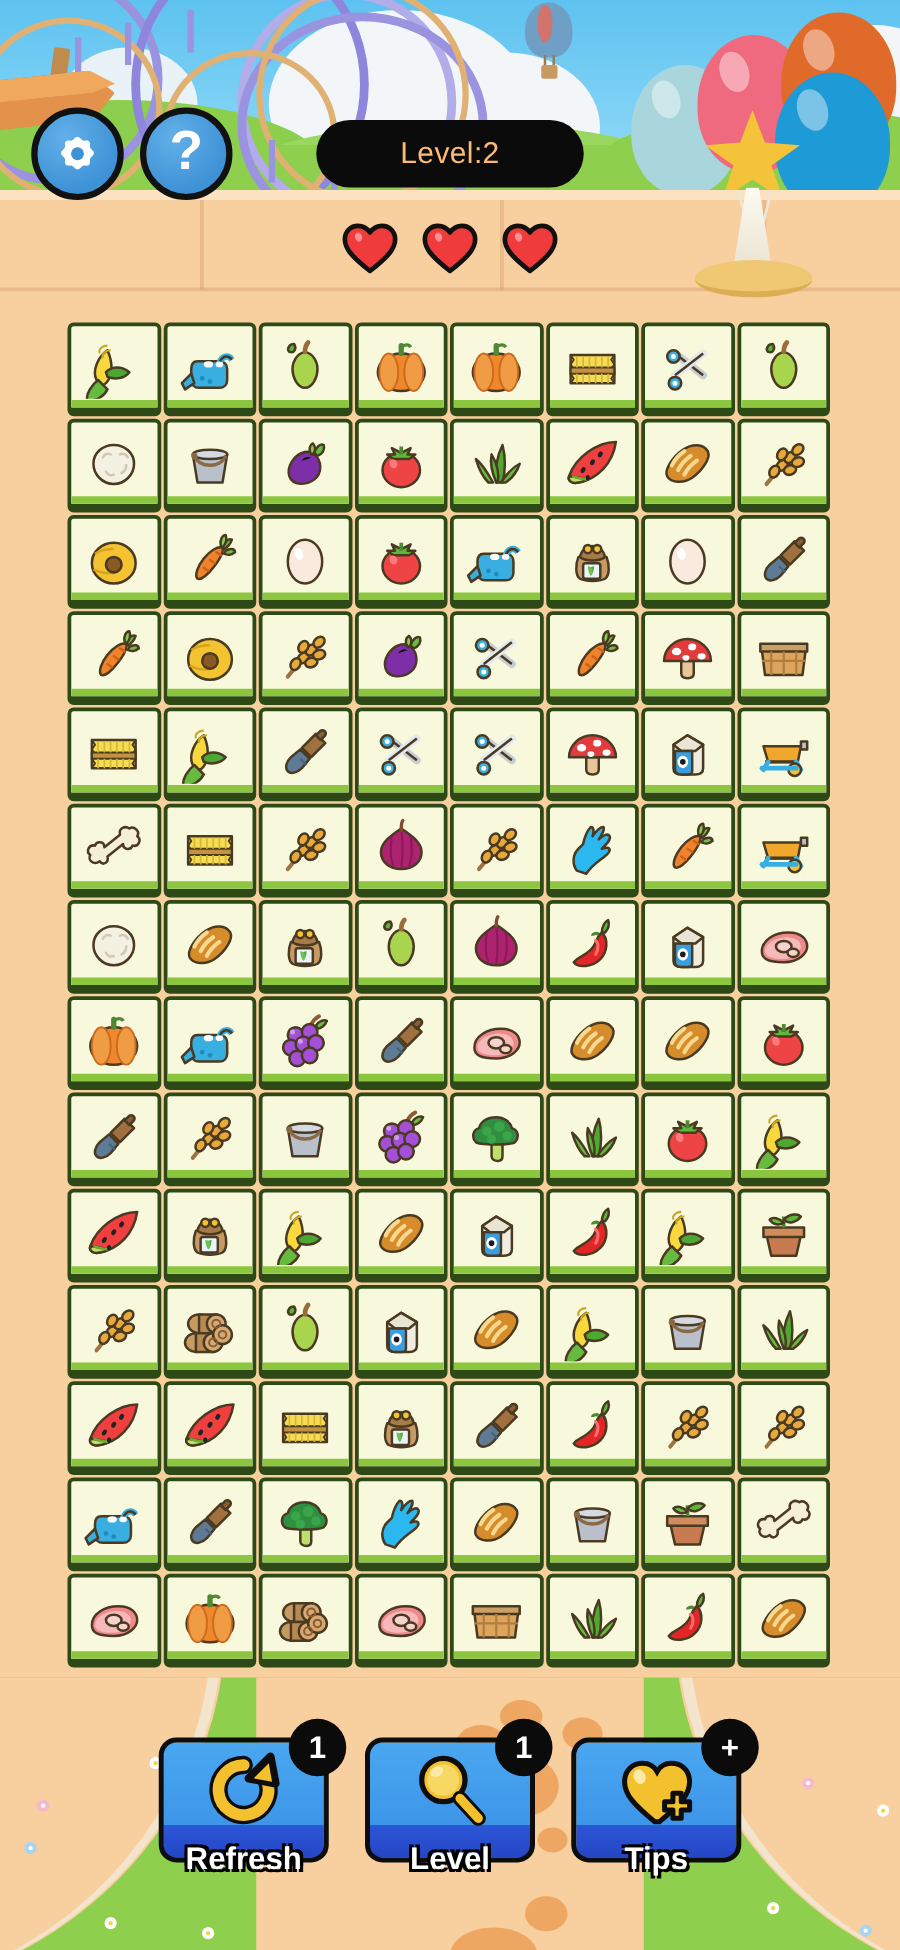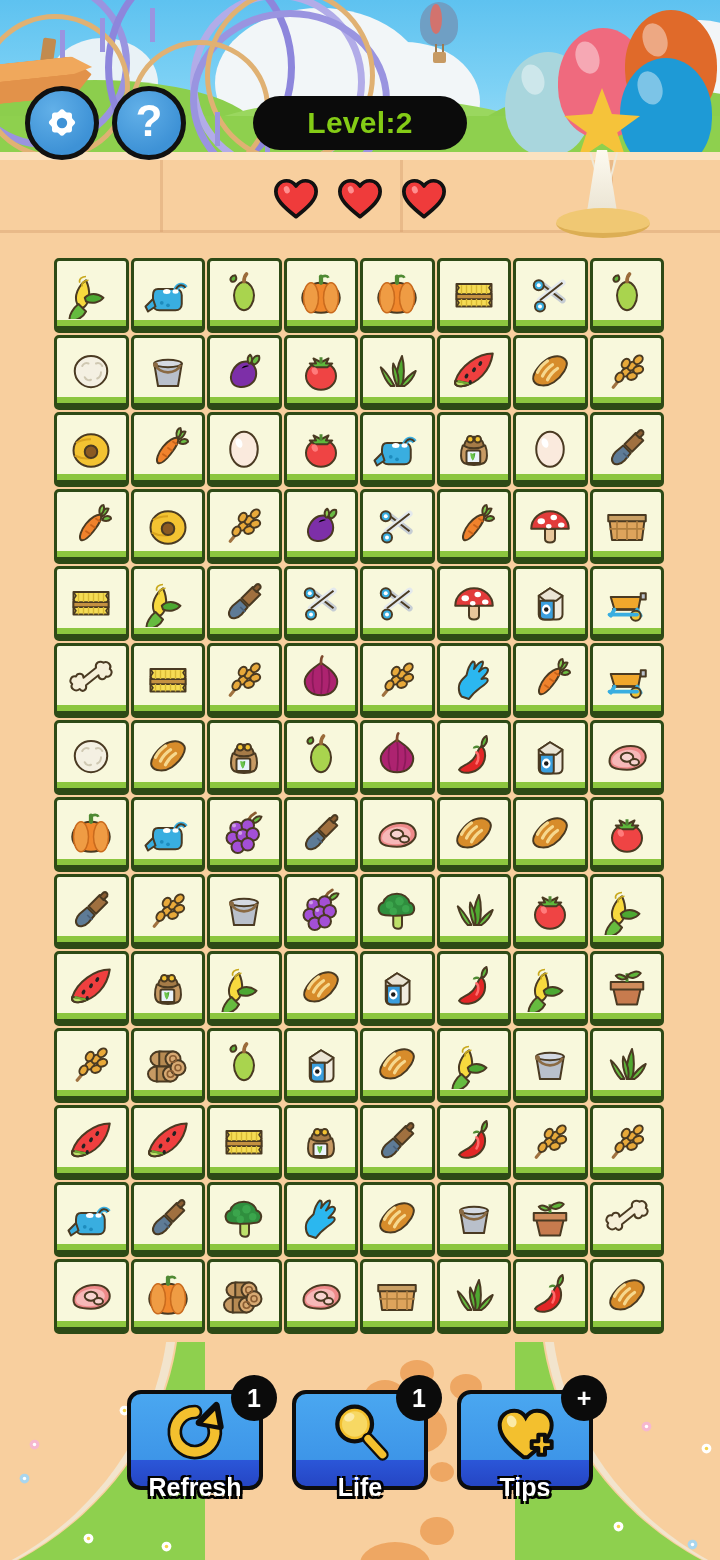--- a/index.html
+++ b/index.html
@@ -127,21 +127,21 @@
   .btn-settings{ left:25px; top:86px; }
   .btn-help{ left:112px; top:86px; }
   .qmark{ color:#fff; font-size:44px; font-weight:bold; line-height:1; margin-top:-4px;}
 
   .levelpill{
     position:absolute; left:253px; top:96px; width:214px; height:54px;
     background:#0b0b0b; border-radius:27px;
     display:flex; align-items:center; justify-content:center;
   }
   .levelpill span{
-    color:#84cc16; font-size:30px; font-weight:bold; letter-spacing:.3px;
+    color:#fdba74; font-size:24px; font-weight:normal; letter-spacing:.3px;
   }
 
   
   .board{
     position:absolute; left:54px; top:258px;
     width:610px; height:1076px;
     display:grid;
     grid-template-columns: repeat(8, 1fr);
     grid-template-rows: repeat(14, 1fr);
     gap:2px;
@@ -1629,21 +1629,21 @@
       <div class="action">
         <div class="action-box">
           <svg viewBox="0 0 48 48" width="64" height="64">
      <circle cx="20" cy="18" r="13" fill="#f3c02e" stroke="#0d0d0d" stroke-width="3.2"></circle>
      <circle cx="20" cy="18" r="9.5" fill="#f7d863"></circle>
      <ellipse cx="16" cy="13" rx="4" ry="3" fill="#fbeaa6" transform="rotate(-25 16 13)"></ellipse>
      <path d="M30 29l11 12" stroke="#0d0d0d" stroke-width="9" stroke-linecap="round"></path>
      <path d="M30 29l11 12" stroke="#f3c02e" stroke-width="5.5" stroke-linecap="round"></path>
           </svg>
         </div>
-        <div class="action-label">Life</div>
+        <div class="action-label">Level</div>
         <div class="badge">1</div>
       </div>
       <div class="action">
         <div class="action-box">
           <svg viewBox="0 0 48 48" width="64" height="64">
      <path d="M23 43C11 33 5 27 5 19 5 12 10 8 16 8c3.5 0 6.8 2 8.5 5C26.2 10 29.5 8 33 8c6 0 11 4 11 11 0 8-6 14-18 24z" fill="#f3c02e" stroke="#0d0d0d" stroke-width="3"></path>
      <ellipse cx="14" cy="16" rx="3.5" ry="4.5" fill="#fbeaa6" transform="rotate(-22 14 16)"></ellipse>
      <path d="M34 26h5v5h5v5h-5v5h-5v-5h-5v-5h5z" fill="#f3c02e" stroke="#0d0d0d" stroke-width="3" stroke-linejoin="round"></path>
           </svg>
         </div>

